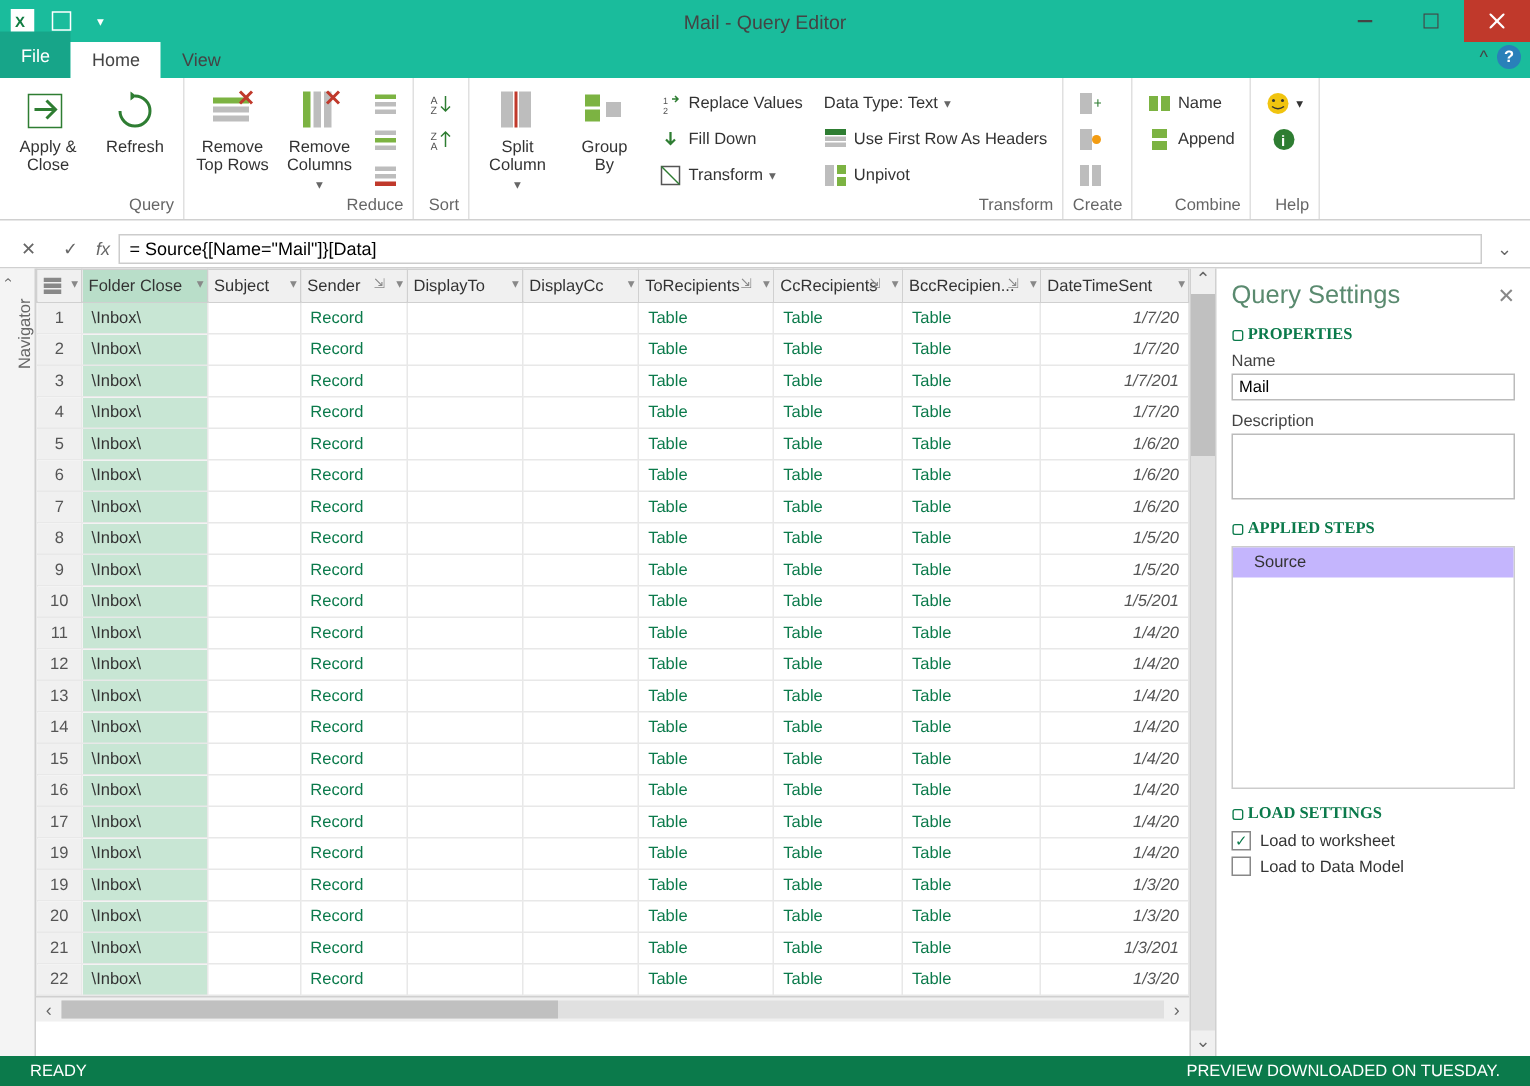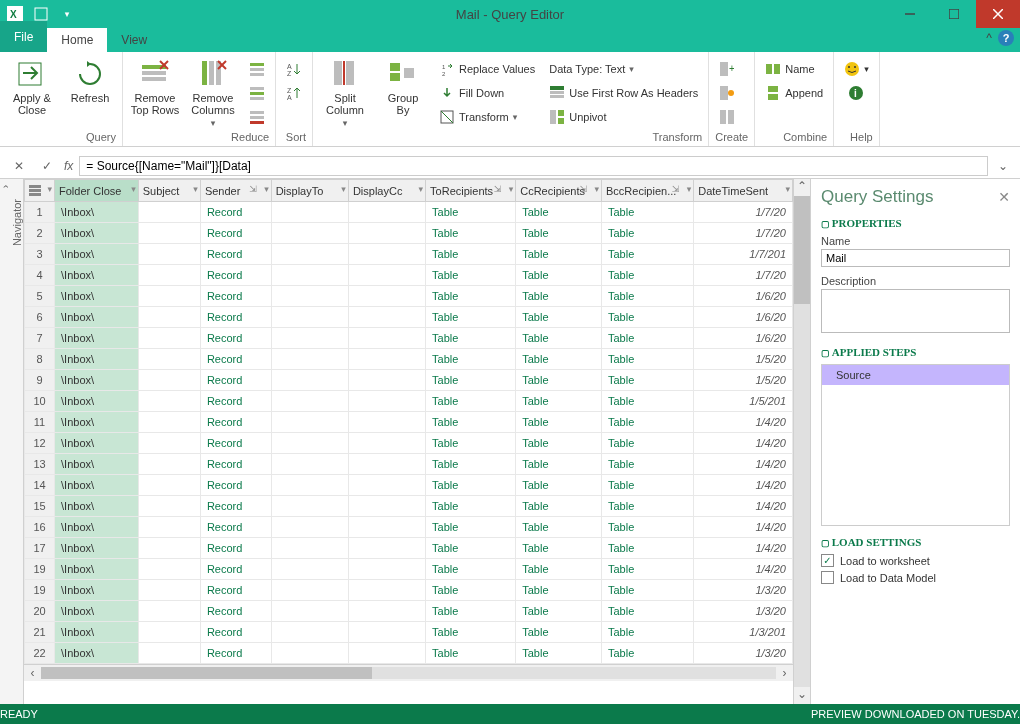--- a/index.html
+++ b/index.html
@@ -81,21 +81,21 @@
 .sect-head::before { content: "▢ "; color: #0b7a4b; font-size: 9px; }
 .field-label { font-size: 11px; color: #444; margin-bottom: 2px; }
 .field-input { width: 100%; border: 1px solid #bbb; padding: 2px 4px; font-size: 11px; margin-bottom: 8px; }
 .field-textarea { width: 100%; height: 44px; border: 1px solid #bbb; font-size: 11px; padding: 2px 4px; resize: none; }
 .steps-box { border: 1px solid #ccc; height: 162px; margin-top: 4px; }
 .step-item { background: #c4b5fd; padding: 4px 14px; font-size: 11px; }
 .chk-row { display: flex; align-items: center; gap: 6px; font-size: 11px; margin: 4px 0; }
 .chk { width: 13px; height: 13px; border: 1px solid #888; display: inline-flex; align-items: center; justify-content: center; font-size: 10px; color: #0b7a4b; }
 
 
-.statusbar { height: 20px; background: #0b7a4b; color: #fff; display: flex; align-items: center; justify-content: space-between; padding: 0 0; font-size: 11px; }
+.statusbar { height: 20px; background: #0b7a4b; color: #fff; display: flex; align-items: center; justify-content: space-between; padding: 0 20px; font-size: 11px; }
 
 svg { display: block; }
 </style>
 </head>
 <body>
 
 <div class="titlebar">
   <div class="titlebar-left">
     <span class="ic">
         <svg width="16" height="16">

